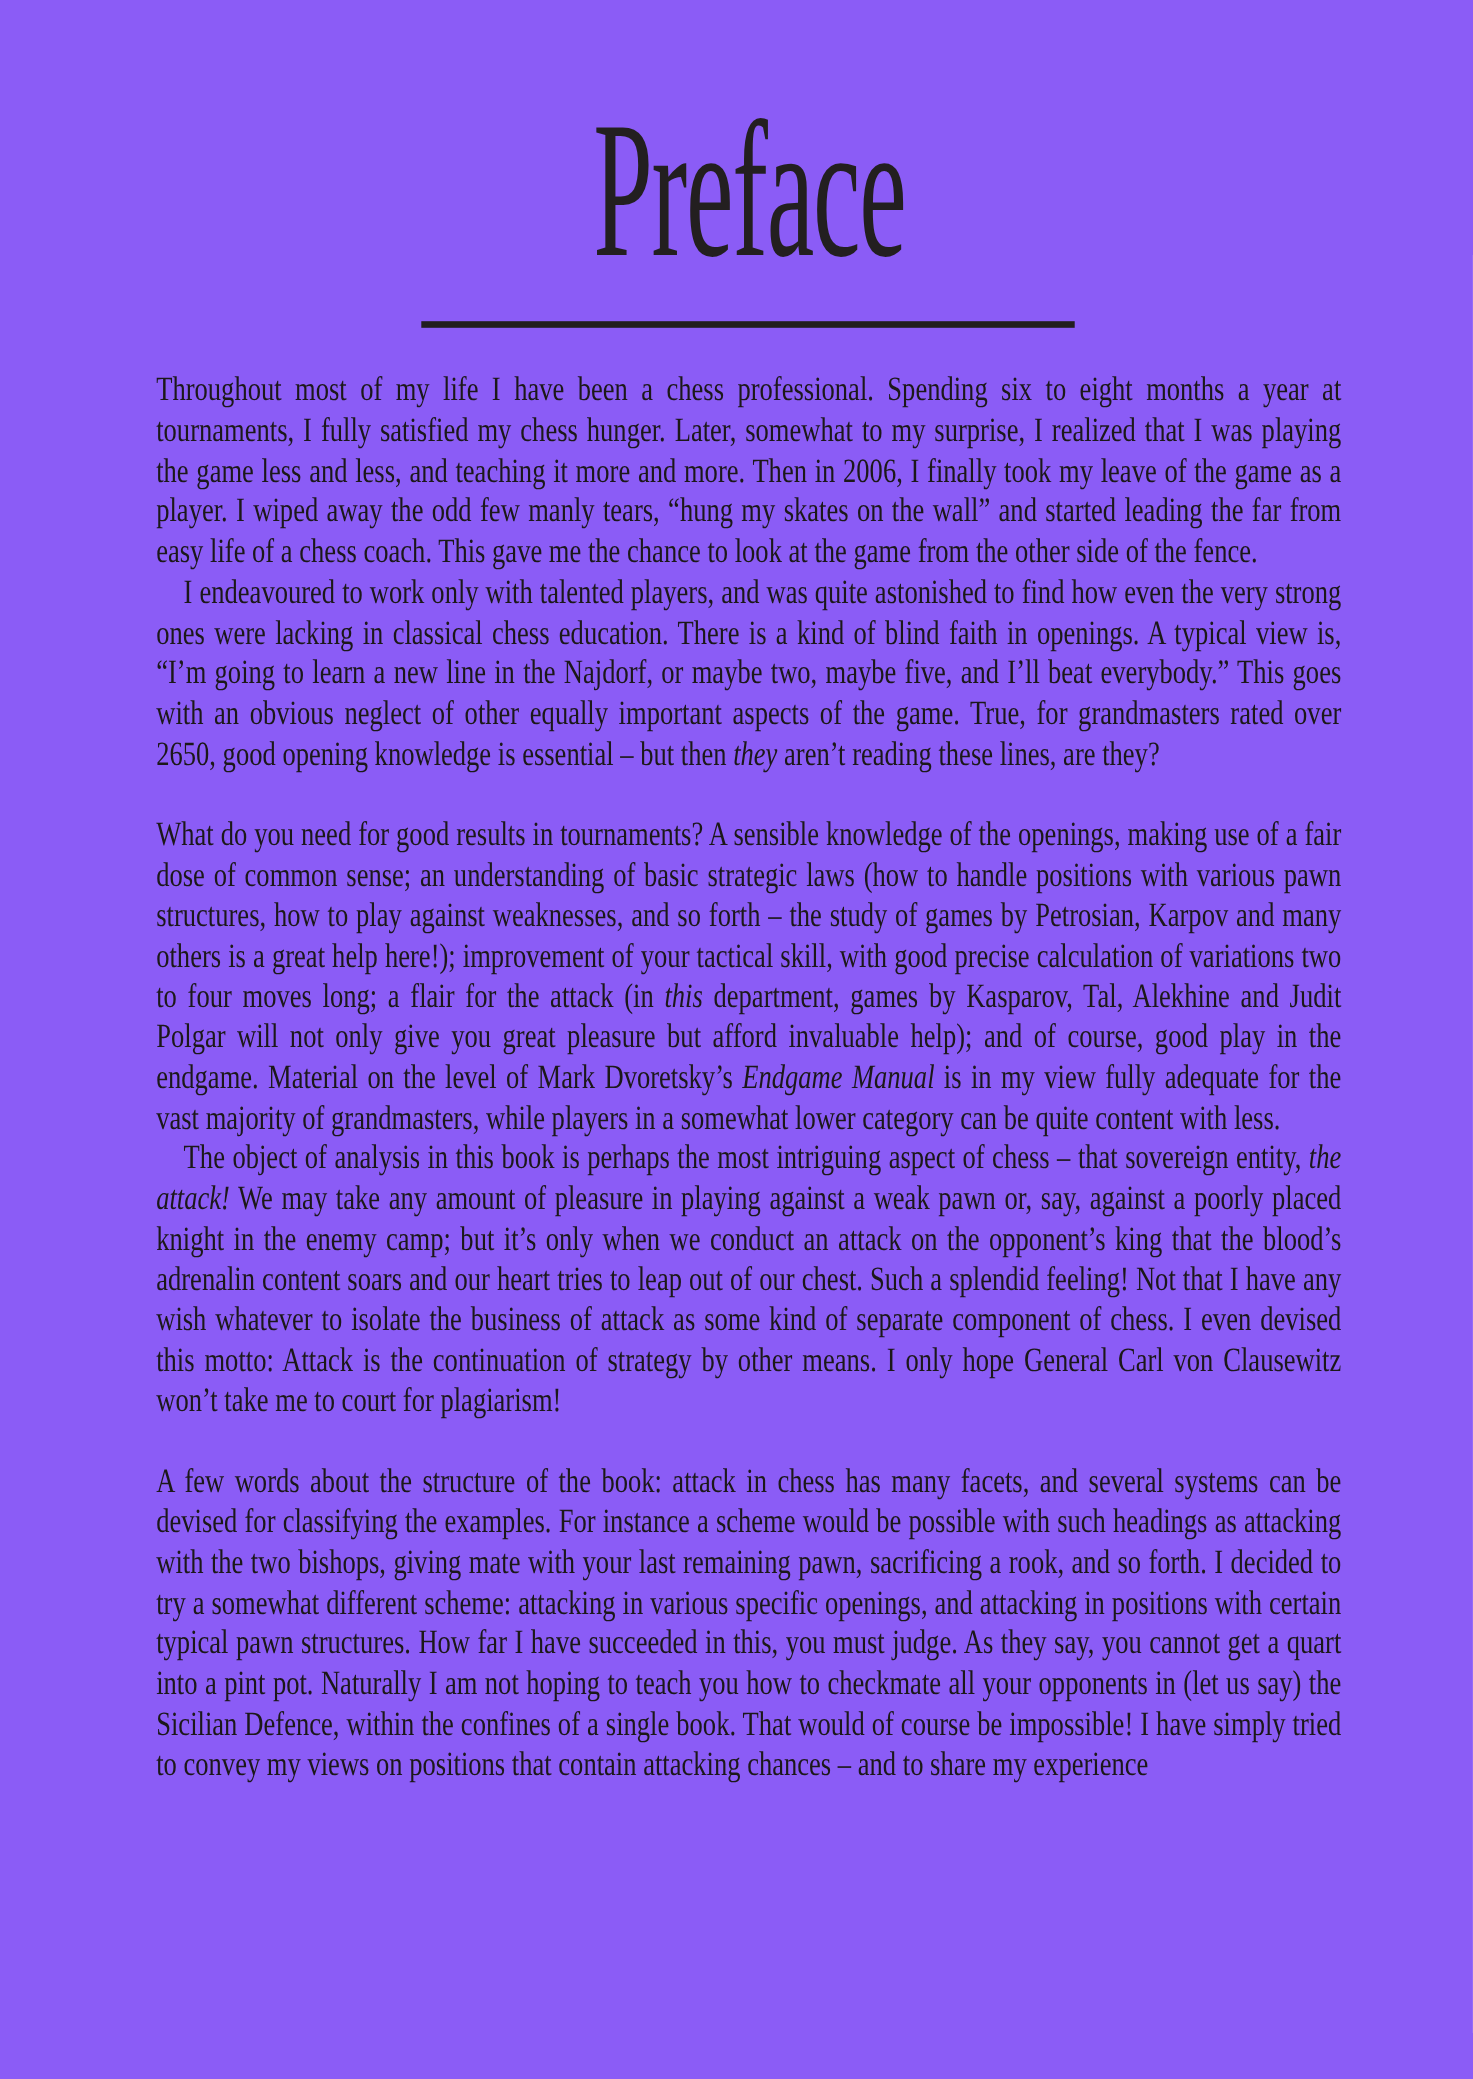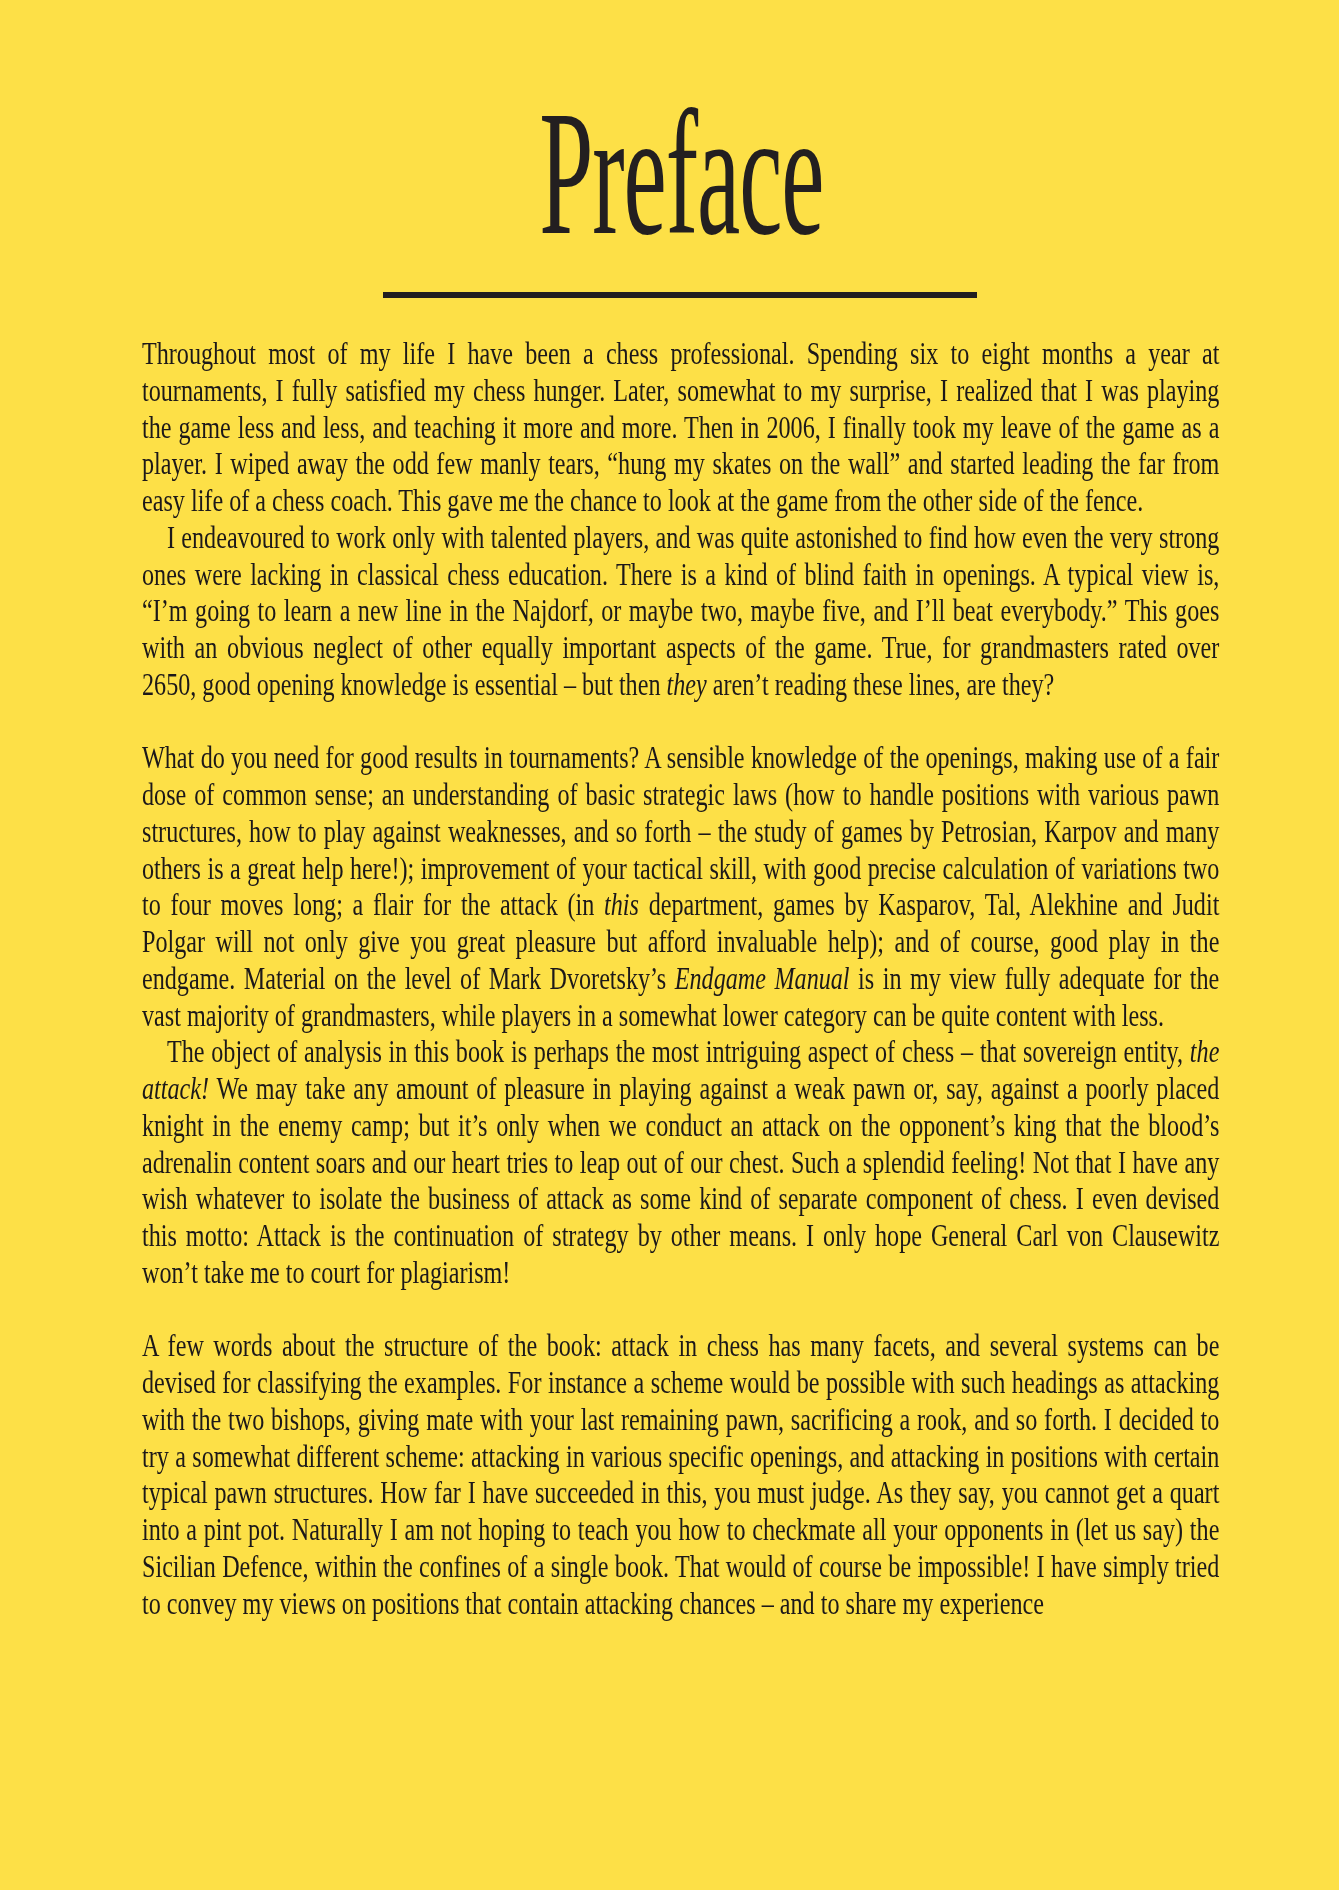--- a/index.html
+++ b/index.html
@@ -4,21 +4,21 @@
 <style>
   html, body {
     margin: 0;
     padding: 0;
     background: #ffffff;
   }
   .page {
     position: relative;
     width: 1339px;
     height: 1890px;
-    background: #fde047;
+    background: #8b5cf6;
     overflow: hidden;
     font-family: "Liberation Serif", serif;
     color: #1f1b1c;
   }
   .title-wrap {
     position: absolute;
     top: 85px;
     left: 142px;
     width: 1078px;
     text-align: center;

